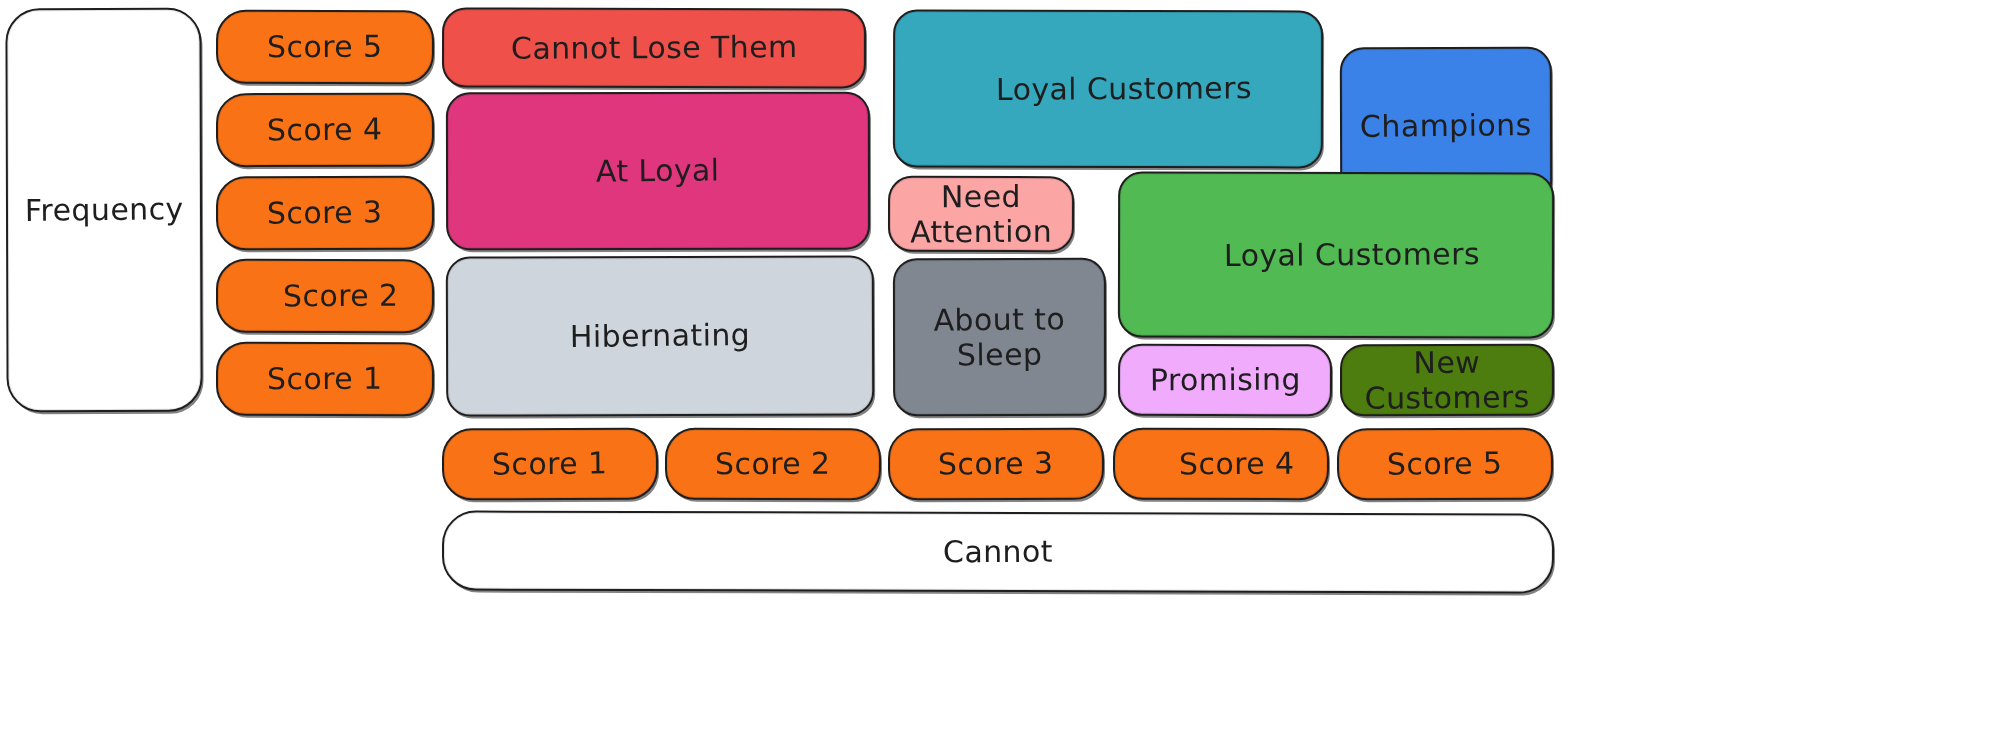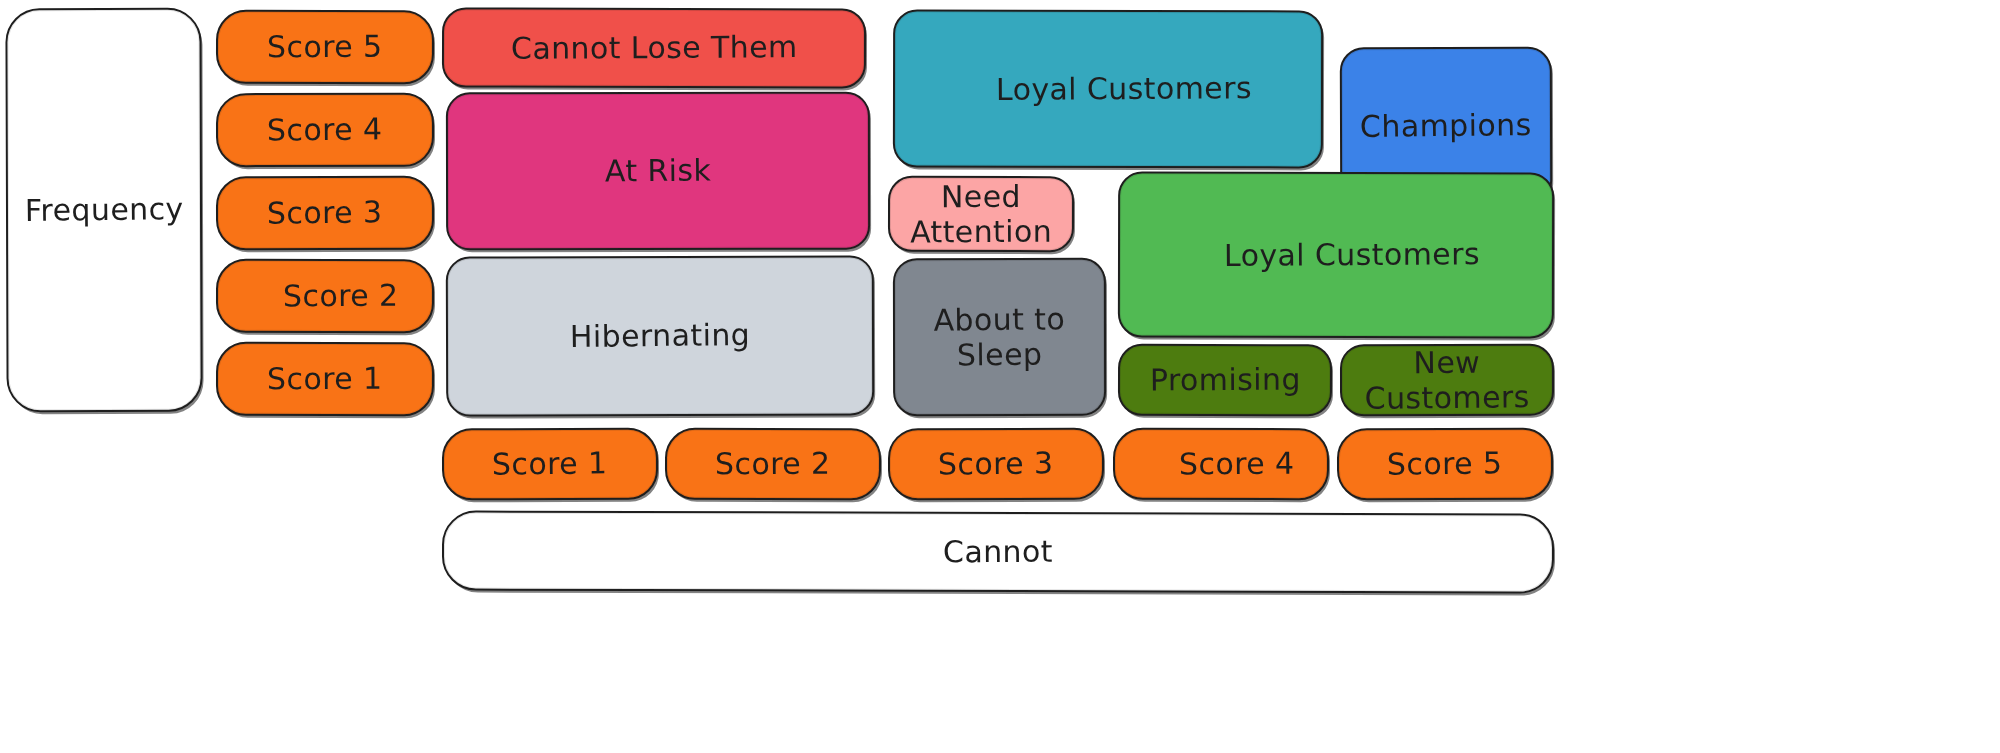--- a/index.html
+++ b/index.html
@@ -87,21 +87,21 @@
   </div>
   <div class="box axis-box j2" style="left:216px; top:342px; width:218px; height:74px;">
     <span class="lbl">Score 1</span>
   </div>
 
   <div class="box seg j2" style="left:442px; top:8px; width:424px; height:80px; background:#F0504A;">
     <span class="lbl">Cannot Lose Them</span>
   </div>
 
   <div class="box seg j3" style="left:446px; top:92px; width:424px; height:158px; background:#E0367E;">
-    <span class="lbl">At Risk</span>
+    <span class="lbl">At Loyal</span>
   </div>
 
   <div class="box seg j1" style="left:446px; top:256px; width:428px; height:160px; background:#CFD5DC;">
     <span class="lbl">Hibernating</span>
   </div>
 
   <div class="box seg j4" style="left:893px; top:10px; width:430px; height:158px; background:#35A8BE;">
     <span class="lbl">Loyal Customers</span>
   </div>
 
@@ -114,21 +114,21 @@
   </div>
 
   <div class="box seg j1" style="left:1340px; top:6px; width:212px; height:158px; background:#3B82E8;margin-top:41px;">
     <span class="lbl">Champions</span>
   </div>
 
   <div class="box seg j4" style="left:1118px; top:172px; width:436px; height:166px; background:#51BA53;">
     <span class="lbl">Loyal Customers</span>
   </div>
 
-  <div class="box seg j2" style="left:1118px; top:344px; width:214px; height:72px; background:#4d7c0f;">
+  <div class="box seg j2" style="left:1118px; top:344px; width:214px; height:72px; background:#f0abfc;">
     <span class="lbl">Promising</span>
   </div>
 
   <div class="box seg j3" style="left:1340px; top:344px; width:214px; height:72px; background:#4d7c0f;">
     <span class="lbl">New Customers</span>
   </div>
 
   <div class="box axis-box j1" style="left:442px; top:428px; width:216px; height:72px;">
     <span class="lbl">Score 1</span>
   </div>

